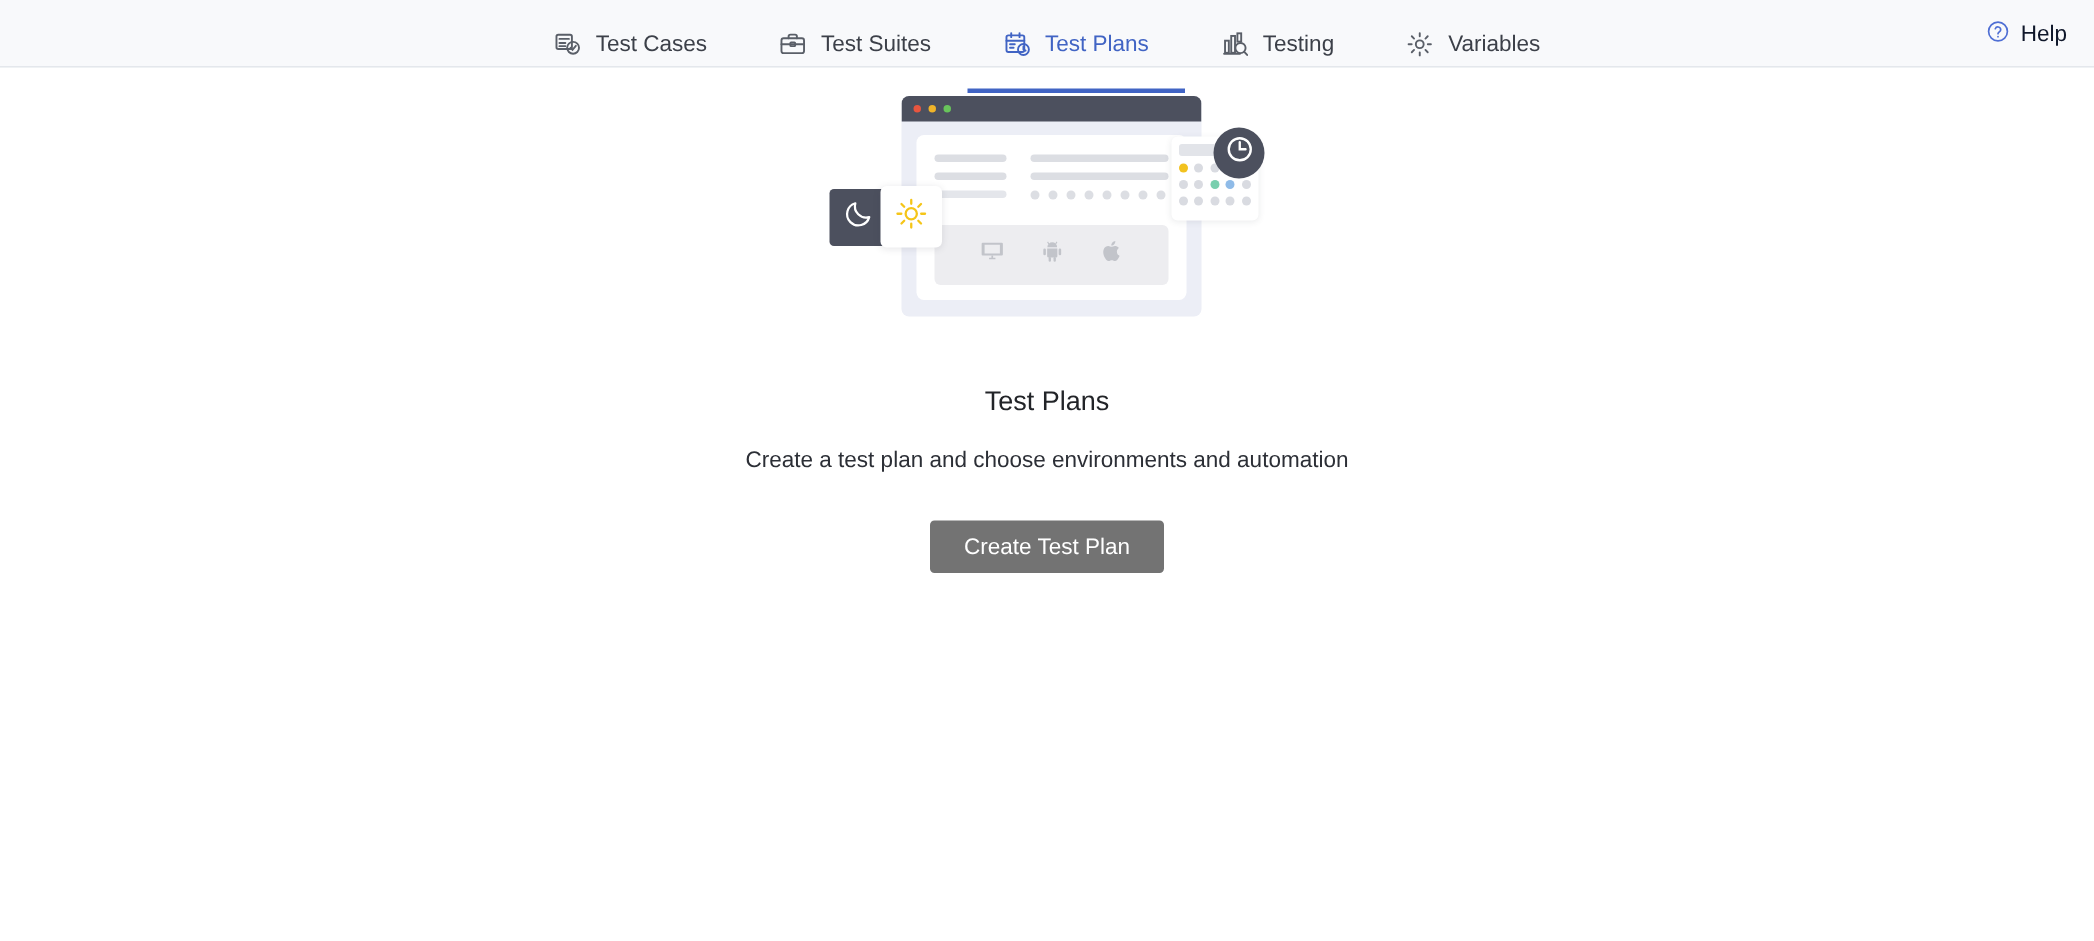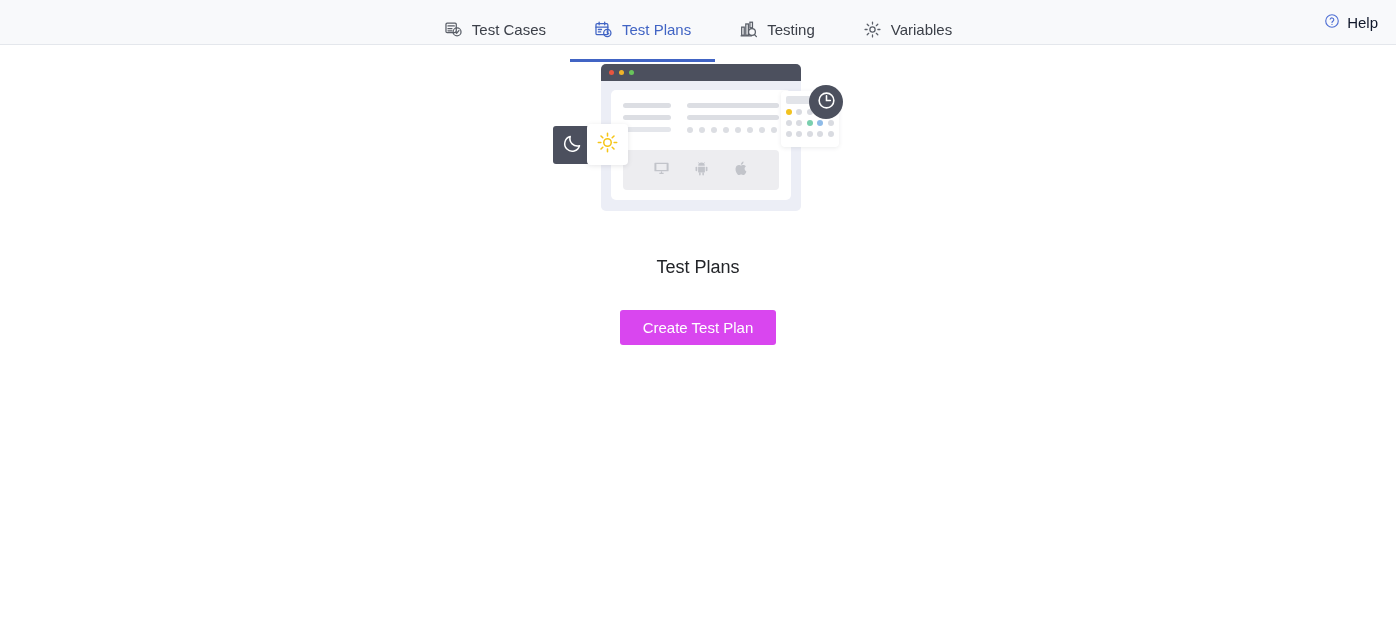--- a/index.html
+++ b/index.html
@@ -227,21 +227,21 @@
     font-size: 18px;
     color: #222428;
   }
   .empty-sub {
     margin-top: 20px;
     font-size: 15px;
     color: #2c2f36;
   }
   .primary-btn {
     margin-top: 32px;
-    background: #d946ef;
+    background: #737373;
     color: #ffffff;
     border: none;
     border-radius: 3px;
     font-size: 15px;
     font-family: "Liberation Sans", sans-serif;
     padding: 9px 23px;
     cursor: pointer;
   }
 </style>
 </head>
@@ -259,20 +259,31 @@
           <line x1="5" y1="7.5" x2="13" y2="7.5"></line>
           <line x1="5" y1="11" x2="10" y2="11"></line>
           <line x1="5" y1="13.6" x2="10" y2="13.6"></line>
           <circle cx="16.5" cy="15" r="5"></circle>
           <polyline points="14.4,15 16,16.7 18.8,13.3"></polyline>
         </svg>
       </span>
       <span>Test Cases</span>
     </div>
 
+    <div class="nav-tab">
+      <span class="tab-icon">
+        <svg width="19" height="19" viewBox="0 0 24 24" fill="none" stroke-width="1.6" stroke-linecap="round">
+          <rect x="2.5" y="7" width="19" height="12.5" rx="1.8"></rect>
+          <path d="M8.5 7V5.5a1.6 1.6 0 0 1 1.6-1.6h3.8a1.6 1.6 0 0 1 1.6 1.6V7"></path>
+          <line x1="2.5" y1="12" x2="21.5" y2="12"></line>
+          <rect x="10" y="10.4" width="4" height="3.2" rx="0.6"></rect>
+        </svg>
+      </span>
+      <span>Test Suites</span>
+    </div>
 
     <div class="nav-tab active">
       <span class="tab-icon">
         <svg width="19" height="19" viewBox="0 0 24 24" fill="none" stroke-width="1.6" stroke-linecap="round">
           <rect x="2.5" y="4.5" width="15" height="14" rx="1.6"></rect>
           <line x1="2.5" y1="9" x2="17.5" y2="9"></line>
           <line x1="6.5" y1="2.6" x2="6.5" y2="6"></line>
           <line x1="13.5" y1="2.6" x2="13.5" y2="6"></line>
           <line x1="5.5" y1="12" x2="9.5" y2="12"></line>
           <line x1="5.5" y1="15" x2="8.5" y2="15"></line>
@@ -429,16 +440,17 @@
               <circle cx="12" cy="12" r="3.9"></circle>
               <path d="M12 2.4v2.7M12 18.9v2.7M2.4 12h2.7M18.9 12h2.7M5.2 5.2l1.9 1.9M16.9 16.9l1.9 1.9M18.8 5.2l-1.9 1.9M7.1 16.9l-1.9 1.9"></path>
             </svg>
           </span>
         </div>
       </div>
 
     </div>
 
     <div class="empty-title">Test Plans</div>
+    <div class="empty-sub">Create a test plan and choose environments and automation</div>
     <button class="primary-btn">Create Test Plan</button>
 
   </div>
 </div>
 
 </body></html>

